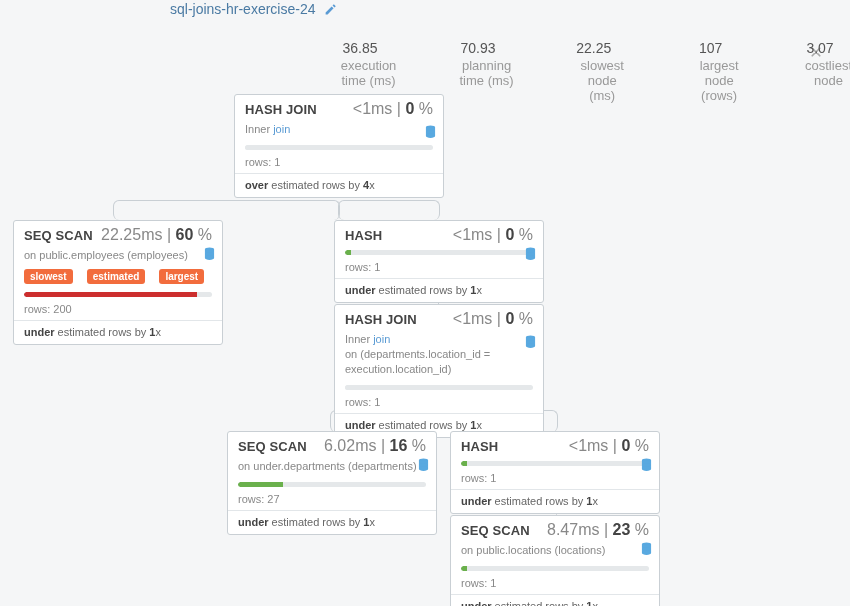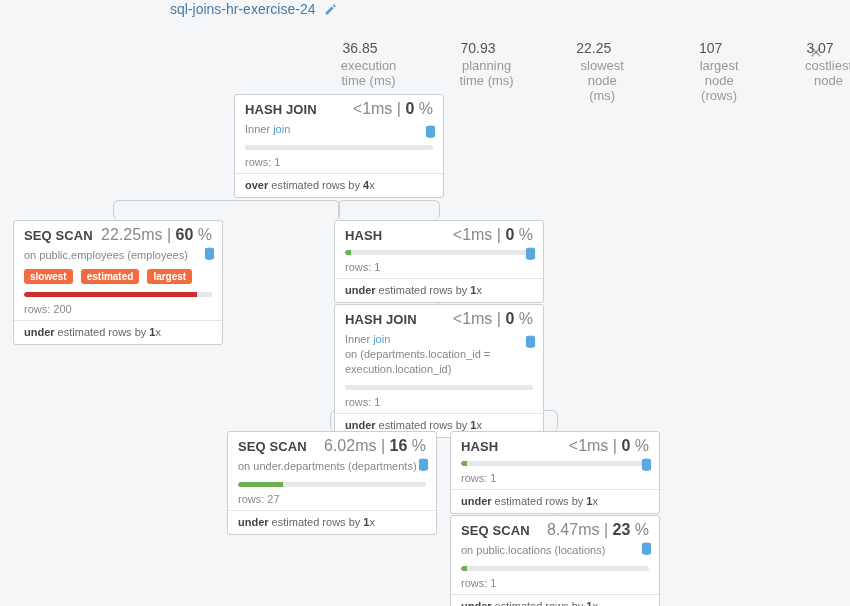--- a/index.html
+++ b/index.html
@@ -66,21 +66,21 @@
   .node-sub {
     padding: 0 10px 6px;
     color: #888;
     line-height: 1.35;
     font-size: 11px;
   }
   .node-sub a { color: #5a9bd4; text-decoration: none; }
   .tags-row {
     padding: 0 10px 6px;
     display: flex;
-    gap: 8px;
+    gap: 14px;
     align-items: center;
   }
   .tag {
     background: #f26c3d;
     color: #fff;
     border-radius: 3px;
     font-size: 10px;
     font-weight: 600;
     padding: 2px 6px;
   }

